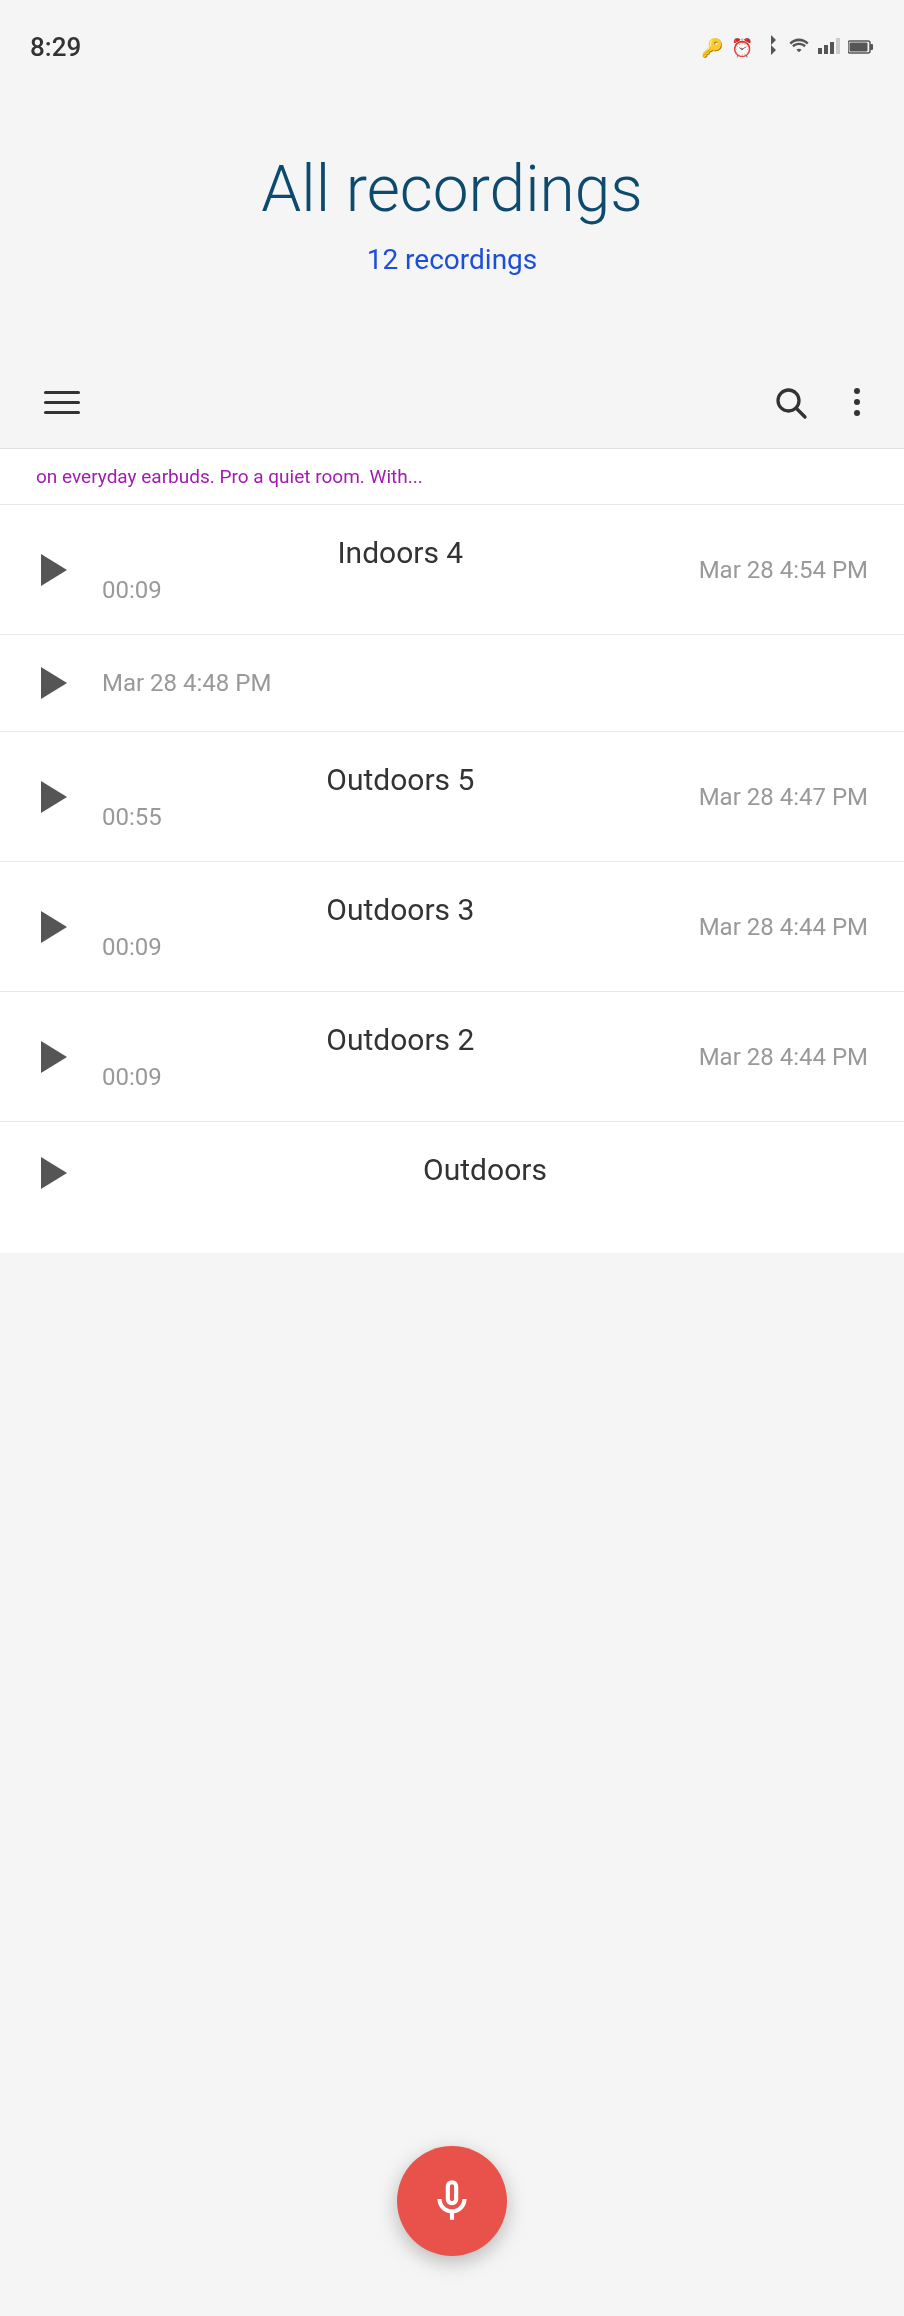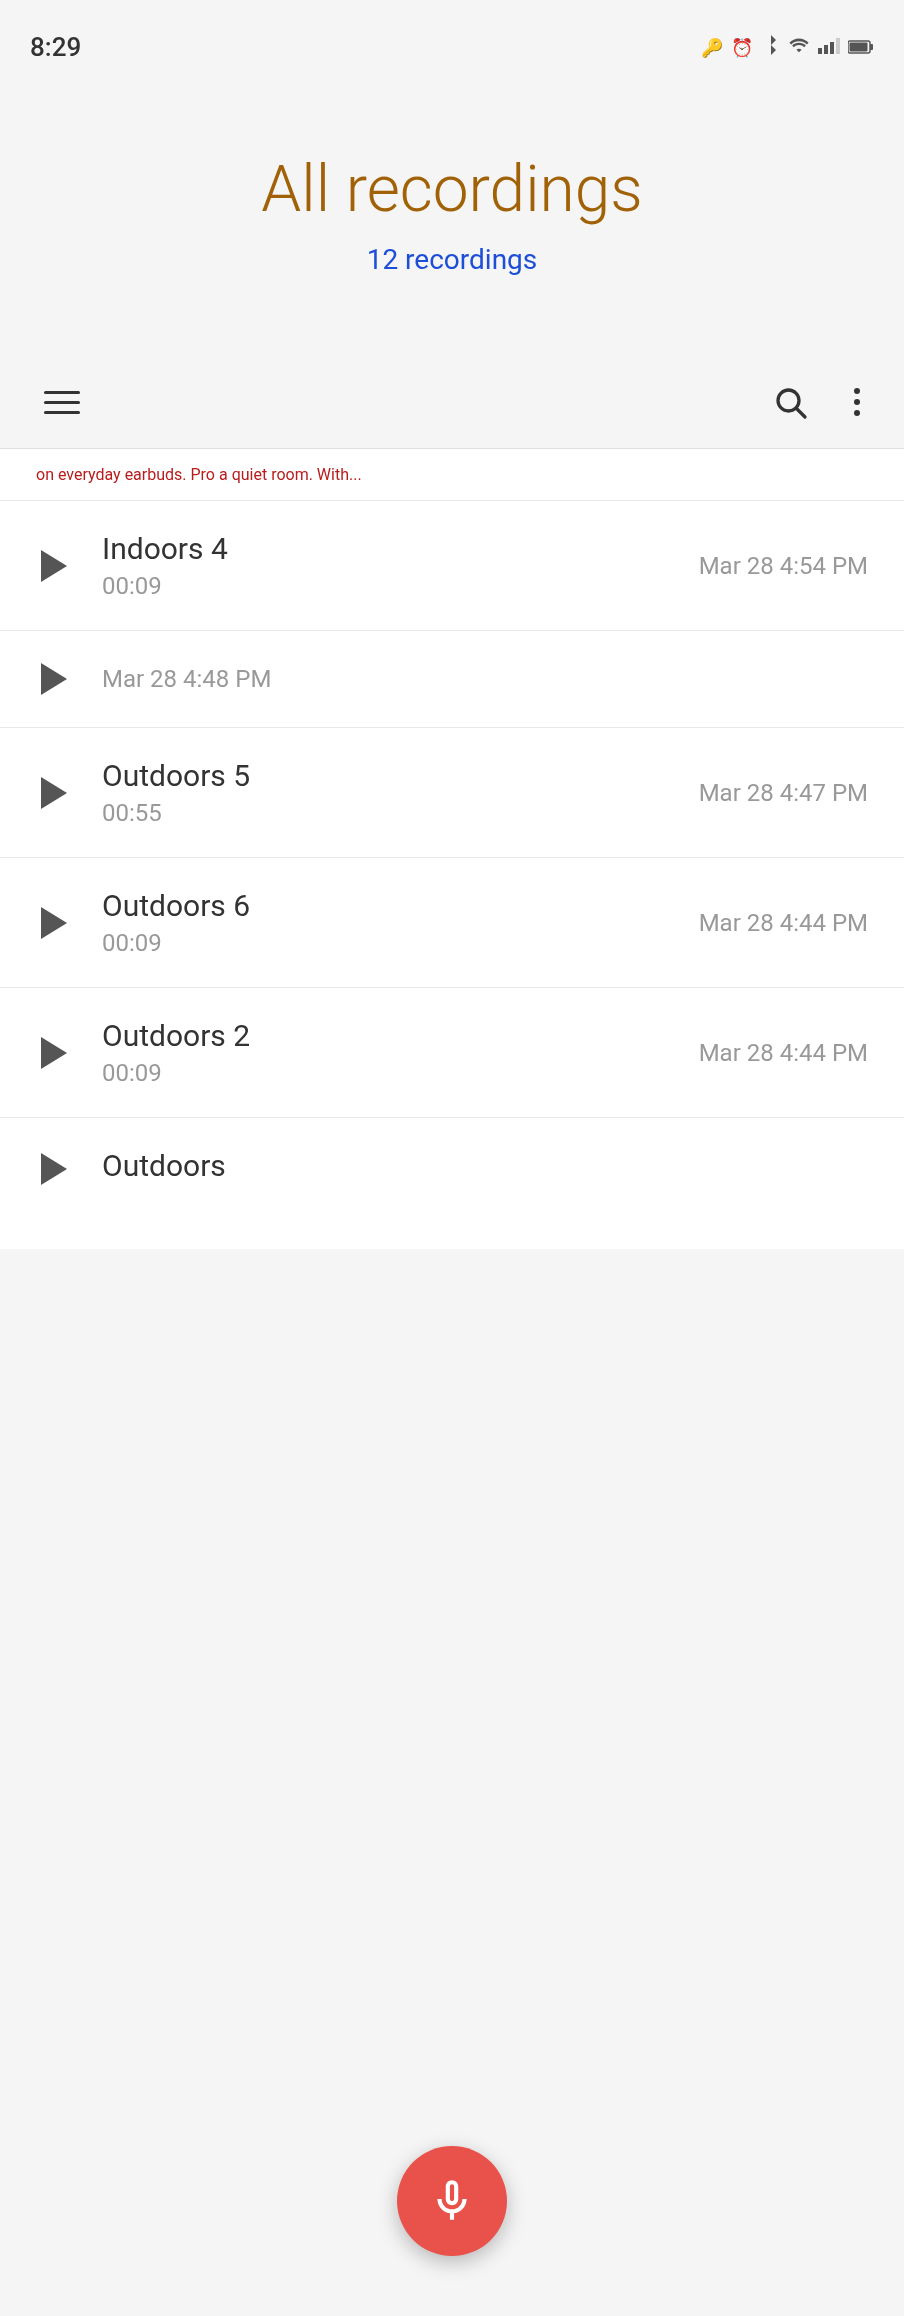--- a/index.html
+++ b/index.html
@@ -49,21 +49,21 @@
       flex-direction: column;
       align-items: center;
       justify-content: center;
       padding: 80px 40px 80px 40px;
       background-color: #f5f5f5;
     }
 
     .page-title {
       font-size: 64px;
       font-weight: 300;
-      color: #a16207;
+      color: #0c4a6e;
       text-align: center;
       margin-bottom: 16px;
     }
 
     .page-subtitle {
       font-size: 28px;
       color: #1d4ed8;
       text-align: center;
     }
 
@@ -171,20 +171,21 @@
 
     .recording-info {
       flex: 1;
     }
 
     .recording-name {
       font-size: 30px;
       color: #333;
       font-weight: 400;
       margin-bottom: 6px;
+      text-align: center;
     }
 
     .recording-duration {
       font-size: 24px;
       color: #999;
     }
 
     .recording-date {
       font-size: 24px;
       color: #999;
@@ -195,22 +196,22 @@
     .recording-item-partial {
       display: flex;
       align-items: center;
       padding: 16px 36px;
       border-bottom: 1px solid #e8e8e8;
       background-color: #ffffff;
       overflow: hidden;
     }
 
     .partial-text {
-      font-size: 16px;
-      color: #b91c1c;
+      font-size: 19px;
+      color: #a21caf;
       white-space: nowrap;
       overflow: hidden;
       text-overflow: ellipsis;
     }
 
     
     .recording-item-bottom-partial {
       display: flex;
       align-items: center;
       padding: 30px 36px 60px 36px;
@@ -349,21 +350,21 @@
       <div class="recording-duration">00:55</div>
     </div>
     <div class="recording-date">Mar 28 4:47 PM</div>
   </div>
 
   <div class="recording-item">
     <button class="play-btn">
       <div class="play-triangle"></div>
     </button>
     <div class="recording-info">
-      <div class="recording-name">Outdoors 6</div>
+      <div class="recording-name">Outdoors 3</div>
       <div class="recording-duration">00:09</div>
     </div>
     <div class="recording-date">Mar 28 4:44 PM</div>
   </div>
 
   <div class="recording-item">
     <button class="play-btn">
       <div class="play-triangle"></div>
     </button>
     <div class="recording-info">

